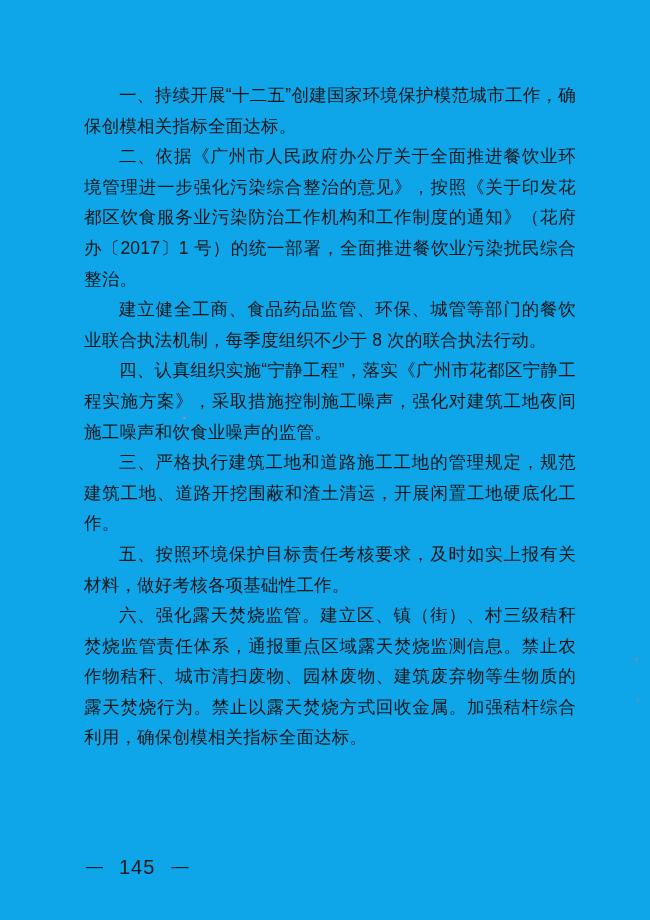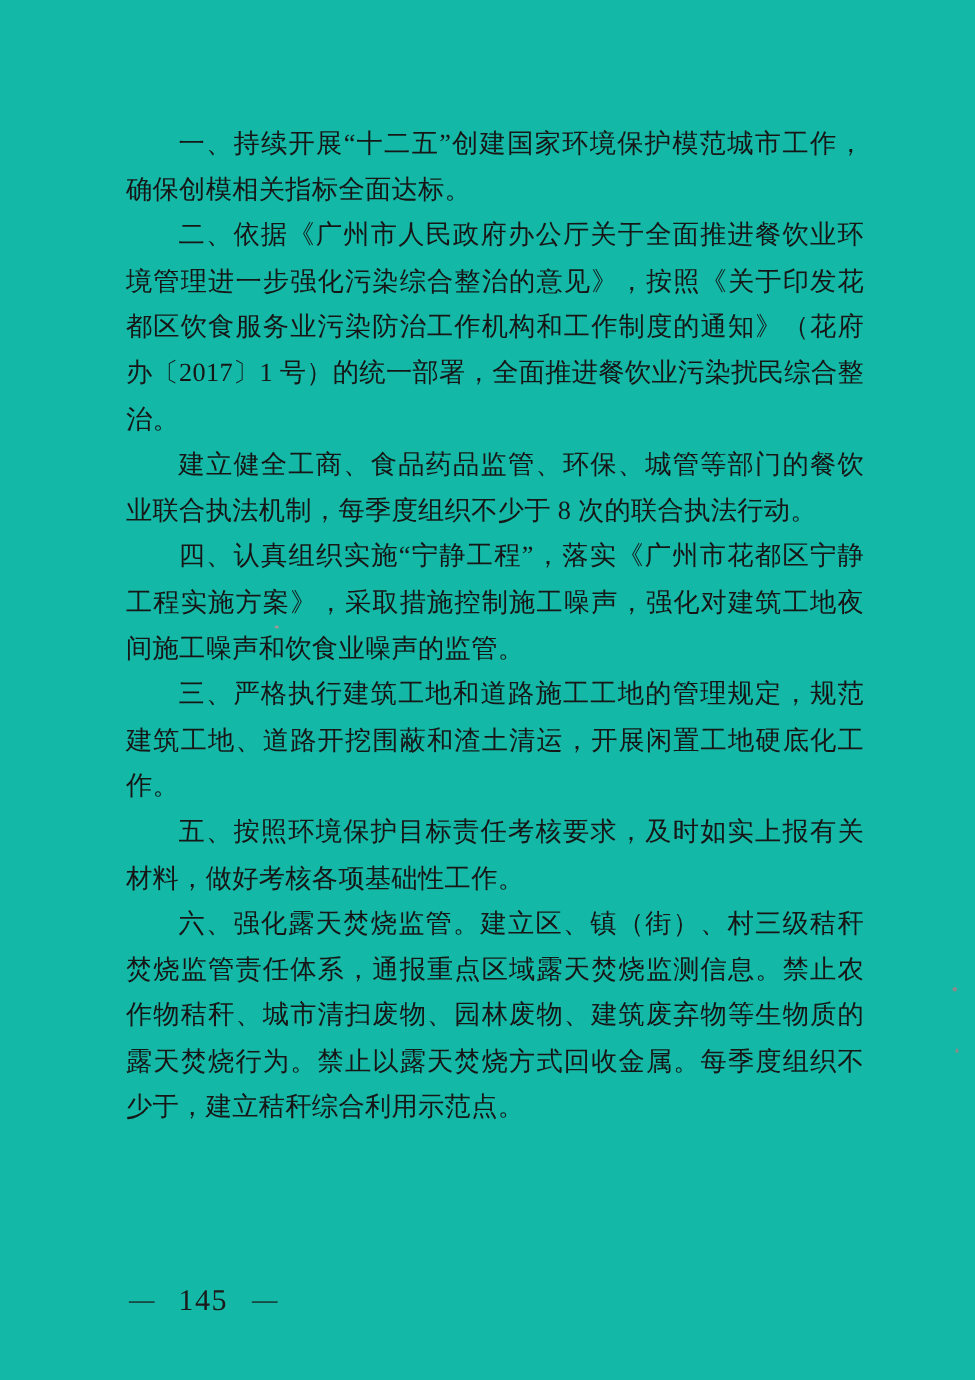--- a/index.html
+++ b/index.html
@@ -4,23 +4,23 @@
 <style>
   html, body {
     margin: 0;
     padding: 0;
     background: #ffffff;
   }
   .page {
     position: relative;
     width: 650px;
     height: 920px;
-    background: #14b8a6;
+    background: #0ea5e9;
     overflow: hidden;
-    font-family: Liberation Serif, serif;
+    font-family: Liberation Sans, sans-serif;
     color: #161616;
   }
   .doc-body {
     position: absolute;
     left: 84px;
     top: 80px;
     width: 492px;
     font-size: 17.5px;
     line-height: 30.6px;
     text-align: justify;
@@ -63,21 +63,21 @@
 
 <div class="page">
 
   <div class="doc-body">
     <p>一、持续开展“十二五”创建国家环境保护模范城市工作，确保创模相关指标全面达标。</p>
     <p>二、依据《广州市人民政府办公厅关于全面推进餐饮业环境管理进一步强化污染综合整治的意见》，按照《关于印发花都区饮食服务业污染防治工作机构和工作制度的通知》（花府办〔2017〕1 号）的统一部署，全面推进餐饮业污染扰民综合整治。</p>
     <p>建立健全工商、食品药品监管、环保、城管等部门的餐饮业联合执法机制，每季度组织不少于 8 次的联合执法行动。</p>
     <p>四、认真组织实施“宁静工程”，落实《广州市花都区宁静工程实施方案》，采取措施控制施工噪声，强化对建筑工地夜间施工噪声和饮食业噪声的监管。</p>
     <p>三、严格执行建筑工地和道路施工工地的管理规定，规范建筑工地、道路开挖围蔽和渣土清运，开展闲置工地硬底化工作。</p>
     <p>五、按照环境保护目标责任考核要求，及时如实上报有关材料，做好考核各项基础性工作。</p>
-    <p>六、强化露天焚烧监管。建立区、镇（街）、村三级秸秆焚烧监管责任体系，通报重点区域露天焚烧监测信息。禁止农作物秸秆、城市清扫废物、园林废物、建筑废弃物等生物质的露天焚烧行为。禁止以露天焚烧方式回收金属。每季度组织不少于，建立秸秆综合利用示范点。</p>
+    <p>六、强化露天焚烧监管。建立区、镇（街）、村三级秸秆焚烧监管责任体系，通报重点区域露天焚烧监测信息。禁止农作物秸秆、城市清扫废物、园林废物、建筑废弃物等生物质的露天焚烧行为。禁止以露天焚烧方式回收金属。加强秸杆综合利用，确保创模相关指标全面达标。</p>
   </div>
 
   <div class="page-footer">
     <span class="footer-dash">—</span>
     <span class="page-number">145</span>
     <span class="footer-dash">—</span>
   </div>
 
   <div class="speck speck-1"></div>
   <div class="speck speck-2"></div>

